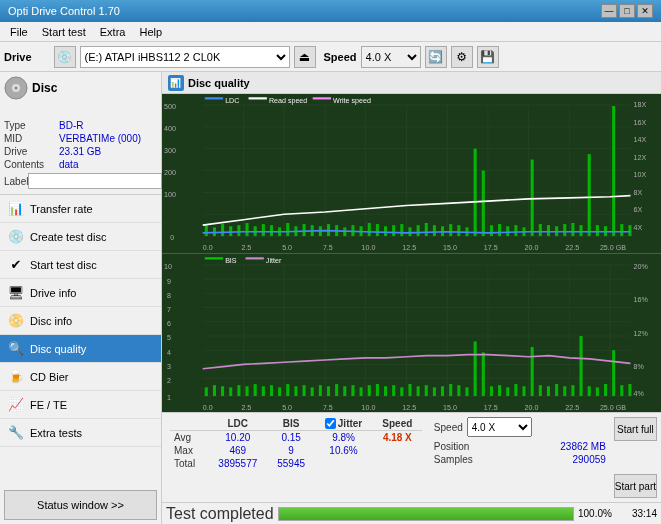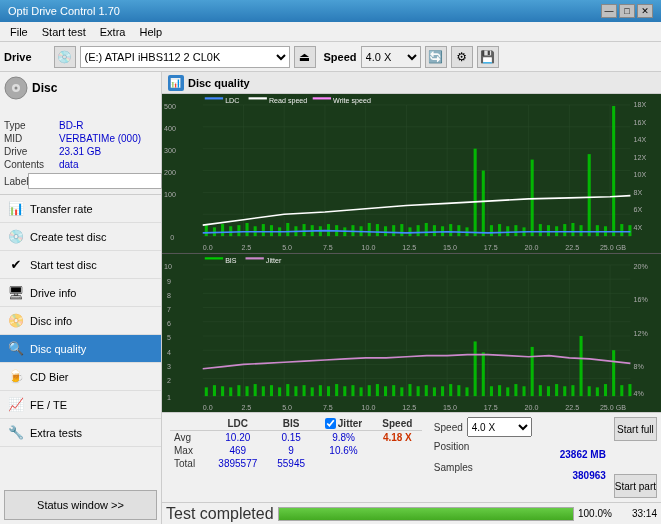--- a/index.html
+++ b/index.html
@@ -294,21 +294,21 @@
       display: flex;
       flex-direction: column;
       gap: 2px;
     }
     .stat-row {
       display: flex;
       justify-content: space-between;
       font-size: 10px;
     }
     .stat-key { color: #333; }
-    .stat-value { color: #0000cc; font-weight: bold; margin-top: 8px; }
+    .stat-value { color: #0000cc; font-weight: normal; }
 
     .action-btns {
       display: flex;
       flex-direction: column;
       gap: 18px;
       padding: 4px;
       justify-content: space-between;
     }
     .action-btn {
       height: 24px;
@@ -780,21 +780,21 @@
           <select style="width:65px;height:20px;font-size:10px;">
             <option>4.0 X</option>
           </select>
         </div>
         <div class="stat-row">
           <span class="stat-key">Position</span>
           <span class="stat-value">23862 MB</span>
         </div>
         <div class="stat-row">
           <span class="stat-key">Samples</span>
-          <span class="stat-value">380963</span>
+          <span class="stat-value">290059</span>
         </div>
       </div>
 
       <div class="action-btns">
         <button class="action-btn">Start full</button>
         <button class="action-btn">Start part</button>
       </div>
     </div>
 
     <div class="progress-bar-area">

